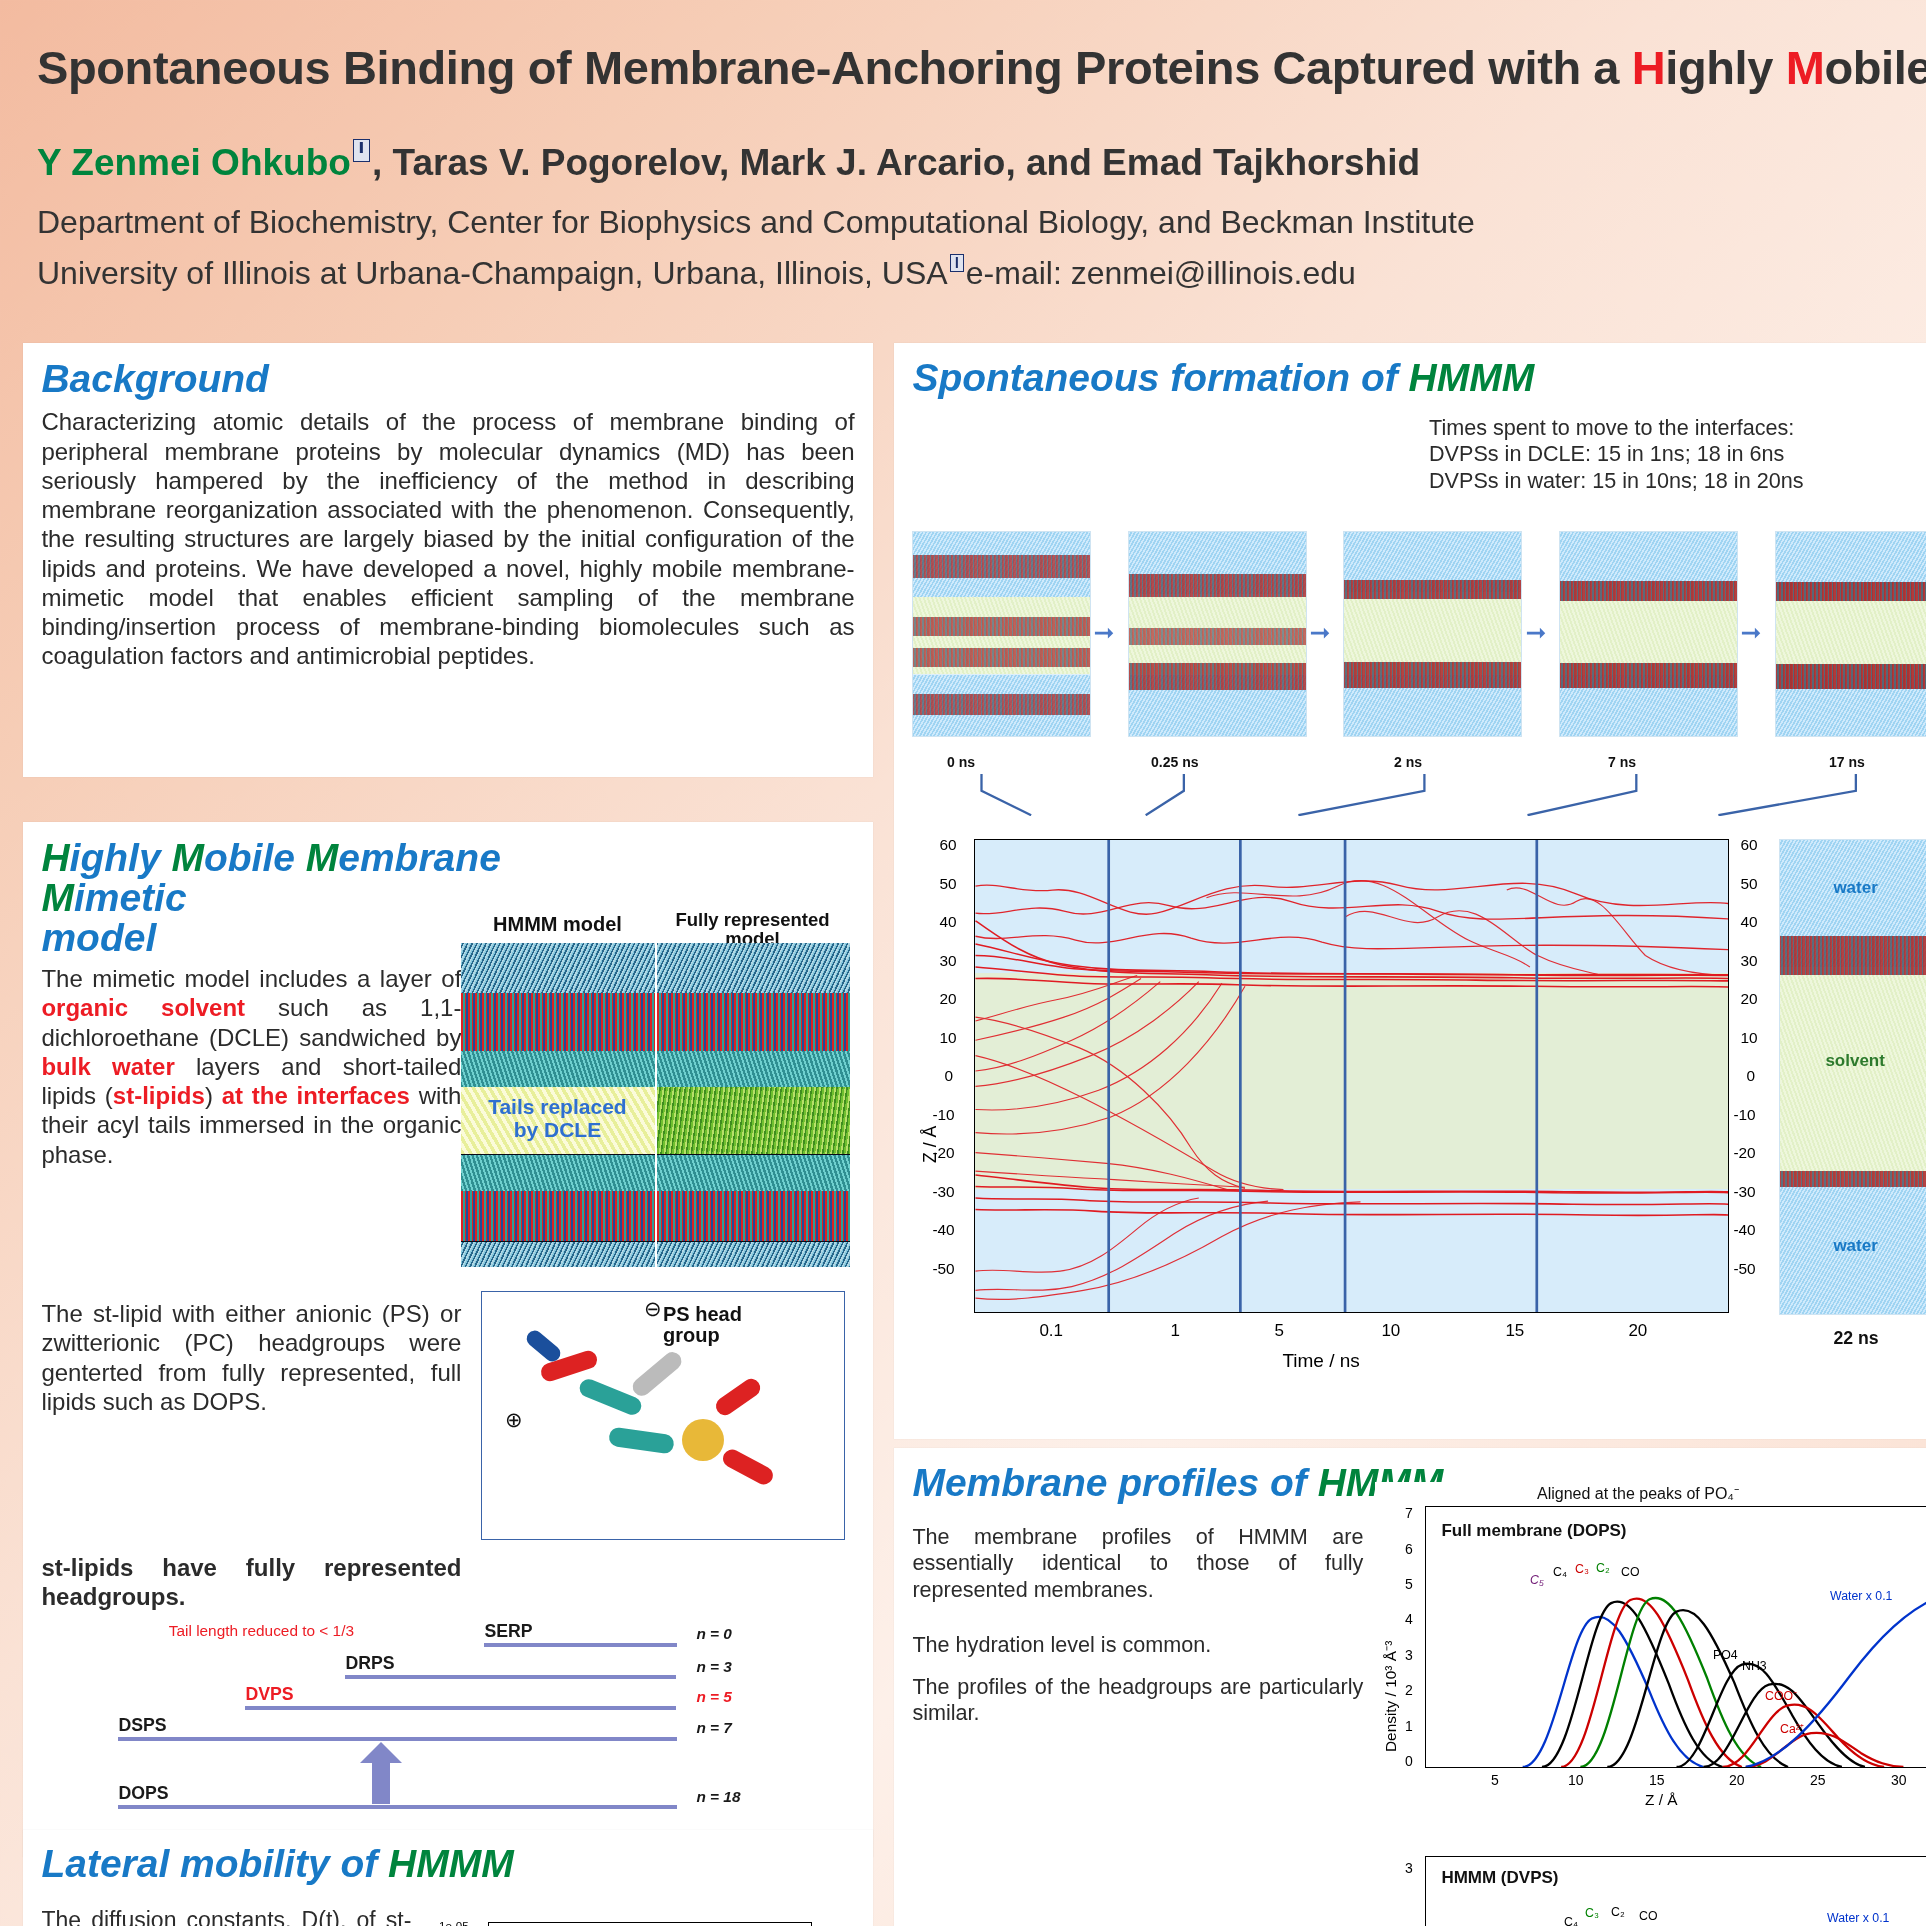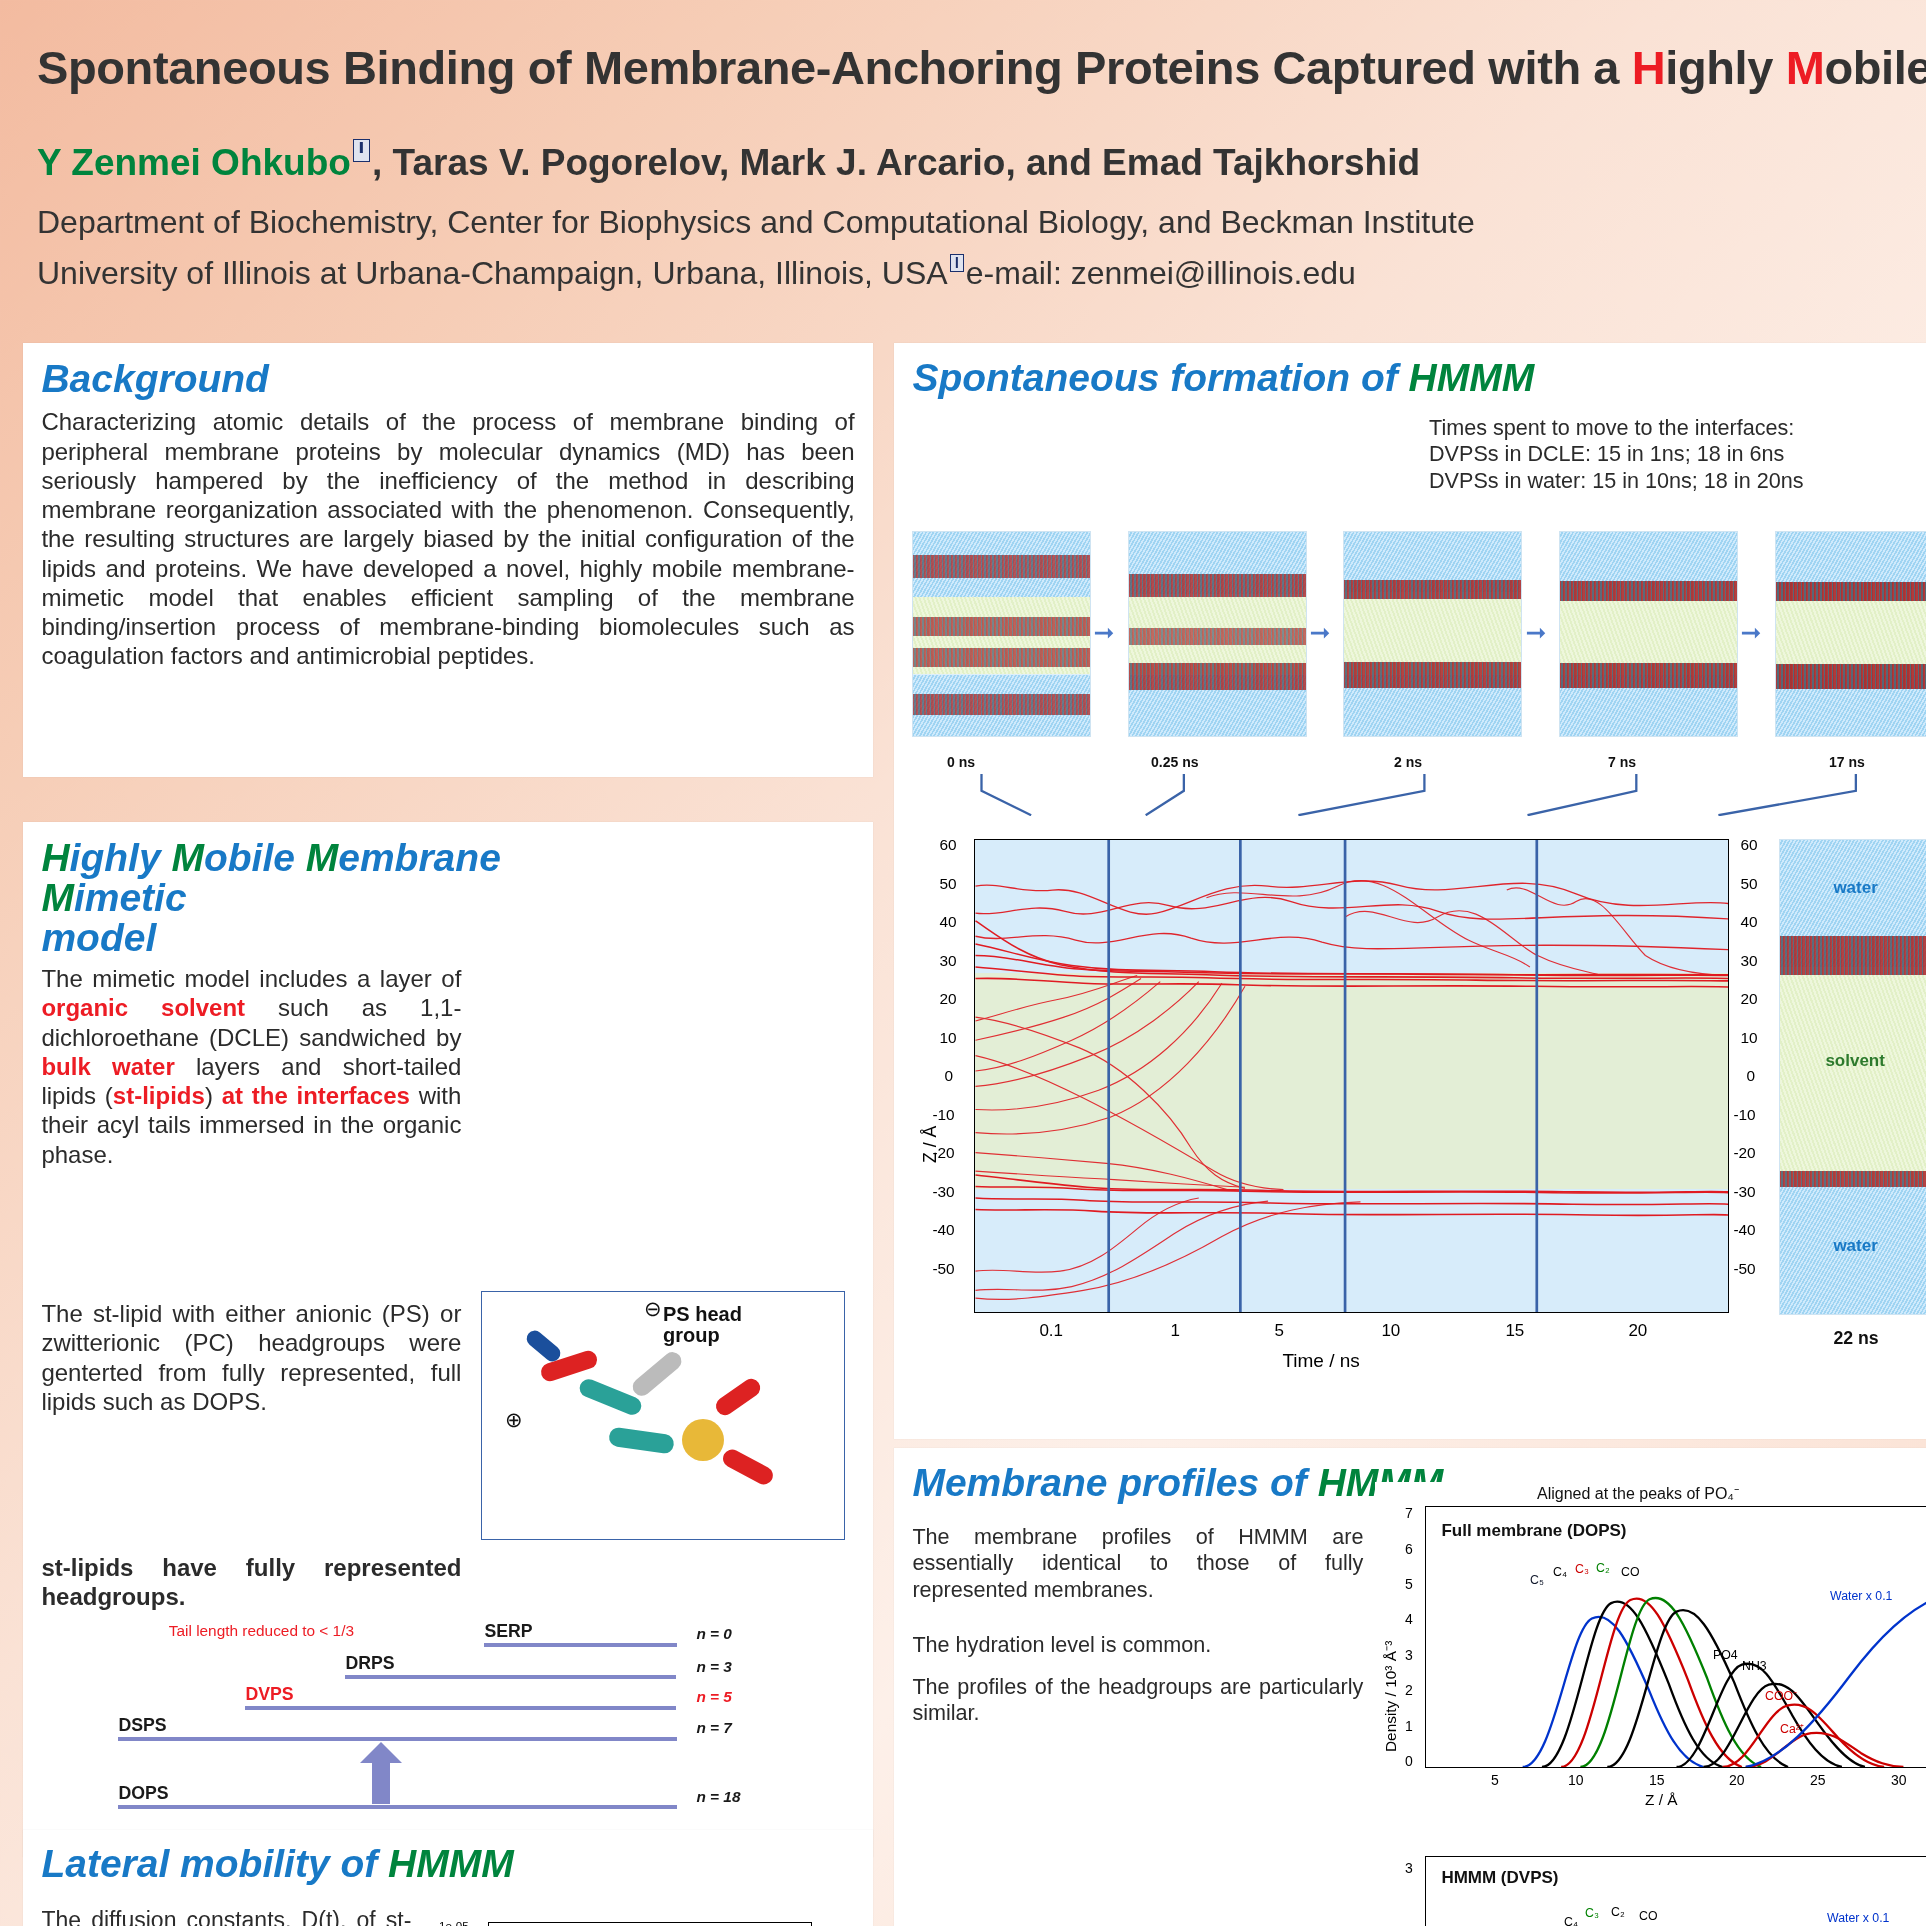--- a/index.html
+++ b/index.html
@@ -159,20 +159,37 @@
     <div style="padding:13px 15.4px 0 15.4px;position:relative;height:100%;">
       <div class="sec-title" style="width:470px;">
         <span class="g">H</span><span>ighly </span><span class="g">M</span><span>obile </span><span class="g">M</span><span>embrane </span><span class="g">M</span><span>imetic</span>
         <br><span>model</span>
       </div>
 
       <div class="body-txt" style="position:absolute;left:15.4px;top:139px;width:420px;">
         <span>The mimetic model includes a layer of </span><span class="r">organic solvent</span><span> such as 1,1-dichloroethane (DCLE) sandwiched by </span><span class="r">bulk water</span><span> layers and short-tailed lipids (</span><span class="r">st-lipids</span><span>) </span><span class="r">at the interfaces</span><span> with their acyl tails immersed in the organic phase.</span>
       </div>
 
+      <div style="position:absolute;left:435px;top:88px;width:389px;height:354px;">
+        <div style="position:absolute;left:0;top:0;width:193px;font-size:20px;font-weight:bold;color:#111;text-align:center;">HMMM model</div>
+        <div style="position:absolute;left:195px;top:-3.1px;width:193px;font-size:18.5px;font-weight:bold;color:#111;text-align:center;line-height:1.05;">Fully represented model</div>
+
+        <div class="memshot" style="position:absolute;left:0;top:30px;width:389px;height:324px;">
+          <div class="water" style="top:0;height:50px;"></div>
+          <div class="head" style="top:50px;height:58px;"></div>
+          <div class="tails" style="top:108px;height:37px;"></div>
+          <div class="core dcle" style="left:0;top:144px;width:195px;height:67px;"></div>
+          <div class="core full" style="left:195px;top:144px;width:195px;height:67px;"></div>
+          <div class="tails" style="top:212px;height:37px;"></div>
+          <div class="head" style="top:248px;height:50px;"></div>
+          <div class="water" style="top:299px;height:25px;"></div>
+          <div class="memshot-div" style="left:194px;"></div>
+          <div class="lab-blue" style="left:15.4px;top:152px;width:162px;font-size:21px;">Tails replaced by DCLE</div>
+        </div>
+      </div>
 
       <div class="body-txt" style="position:absolute;left:15.4px;top:474px;width:420px;">The st-lipid with either anionic (PS) or zwitterionic (PC) headgroups were genterted from fully represented, full lipids such as DOPS.</div>
 
       <div style="position:absolute;left:455px;top:466px;width:362px;height:247px;border:1.5px solid #3a63a8;background:#ffffff;">
         <div style="position:absolute;left:181px;top:11.6px;width:116px;font-size:20px;font-weight:bold;color:#111;line-height:1.08;">PS head group</div>
         <div style="position:absolute;left:162px;top:5.4px;font-size:21px;color:#111;">⊖</div>
         <div style="position:absolute;left:23px;top:116px;font-size:21px;color:#111;">⊕</div>
 
         <div style="position:absolute;left:58px;top:65px;width:58px;height:17.7px;background:#d22;border-radius:9.2px;transform:rotate(-18deg);"></div>
         <div style="position:absolute;left:96px;top:96px;width:65px;height:17.7px;background:#2aa198;border-radius:9.2px;transform:rotate(22deg);"></div>
@@ -466,21 +483,21 @@
             <path d="M300,676 C380,676 420,280 480,250 C530,226 570,310 630,460 C670,570 710,660 770,676" stroke="#000000" stroke-width="6" fill="none"></path>
             <path d="M350,676 C430,676 470,270 530,242 C580,218 620,300 680,450 C720,560 760,655 820,676" stroke="#cc0000" stroke-width="6" fill="none"></path>
             <path d="M400,676 C480,676 520,268 580,240 C630,218 670,296 730,446 C770,558 810,654 870,676" stroke="#008000" stroke-width="6" fill="none"></path>
             <path d="M470,676 C550,676 590,300 650,272 C700,250 740,320 800,456 C840,560 880,654 940,676" stroke="#000000" stroke-width="6" fill="none"></path>
             <path d="M650,676 C720,676 760,430 820,410 C870,394 900,450 950,540 C990,610 1030,666 1080,676" stroke="#000000" stroke-width="6" fill="none"></path>
             <path d="M720,676 C790,676 830,480 890,462 C940,448 970,496 1020,566 C1060,622 1100,668 1140,676" stroke="#000000" stroke-width="6" fill="none"></path>
             <path d="M770,676 C840,676 880,530 940,516 C990,504 1020,544 1070,600 C1110,644 1150,672 1190,676" stroke="#cc0000" stroke-width="6" fill="none"></path>
             <path d="M830,676 C900,676 940,596 1000,588 C1050,582 1080,606 1130,640 C1170,664 1200,674 1240,676" stroke="#cc0000" stroke-width="6" fill="none"></path>
             <path d="M830,676 C920,660 1010,560 1100,440 C1180,334 1250,270 1326,236" stroke="#0033cc" stroke-width="6" fill="none"></path>
           </svg>
-          <div style="position:absolute;left:104px;top:66px;font-size:12.3px;color:#0f172a;">C₅</div>
+          <div style="position:absolute;left:104px;top:66px;font-size:12.3px;color:#701a75;font-style:italic;">C₅</div>
           <div style="position:absolute;left:127px;top:58px;font-size:12.3px;color:#000;">C₄</div>
           <div style="position:absolute;left:149px;top:55px;font-size:12.3px;color:#cc0000;">C₃</div>
           <div style="position:absolute;left:170px;top:54px;font-size:12.3px;color:#008000;">C₂</div>
           <div style="position:absolute;left:195px;top:58px;font-size:12.3px;color:#000;">CO</div>
           <div style="position:absolute;left:287px;top:141px;font-size:12.3px;color:#000;">PO4</div>
           <div style="position:absolute;left:316px;top:152px;font-size:12.3px;color:#000;">NH3</div>
           <div style="position:absolute;left:339px;top:180px;font-size:12.3px;color:#cc0000;">COO⁻</div>
           <div style="position:absolute;left:354px;top:213px;font-size:12.3px;color:#cc0000;">Ca²⁺</div>
           <div style="position:absolute;left:404px;top:82px;font-size:12.3px;color:#0033cc;">Water x 0.1</div>
         </div>

